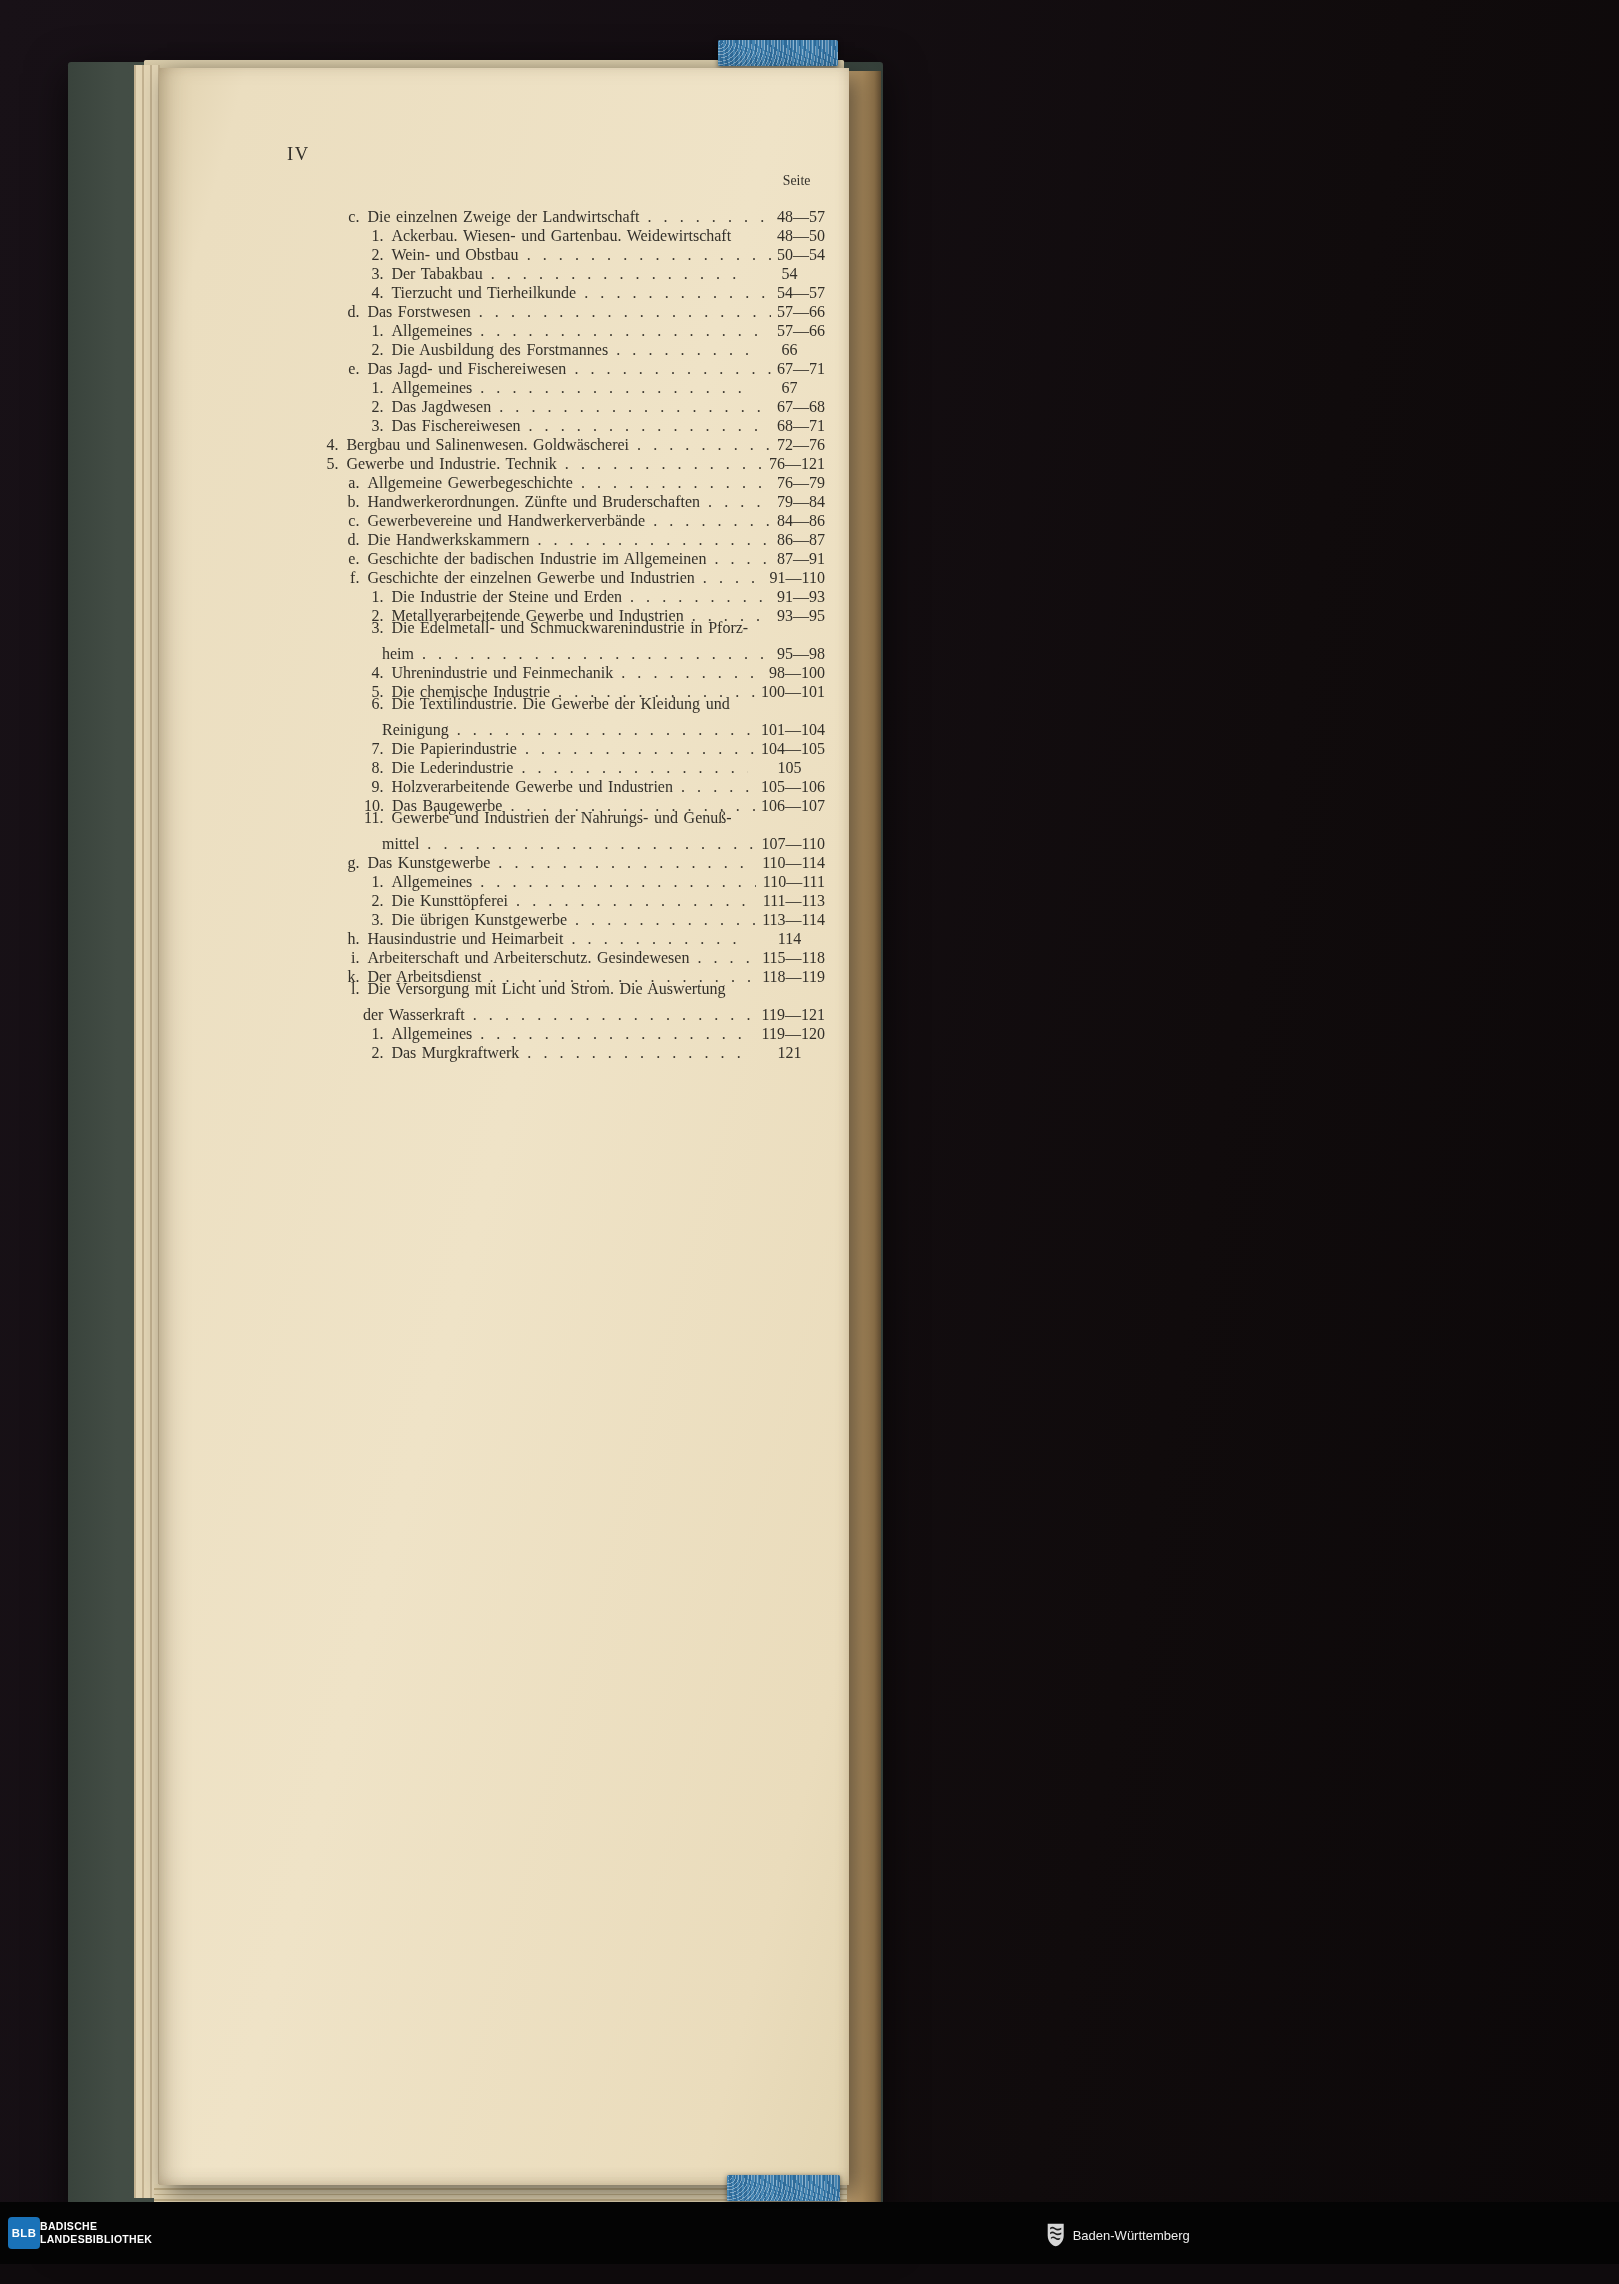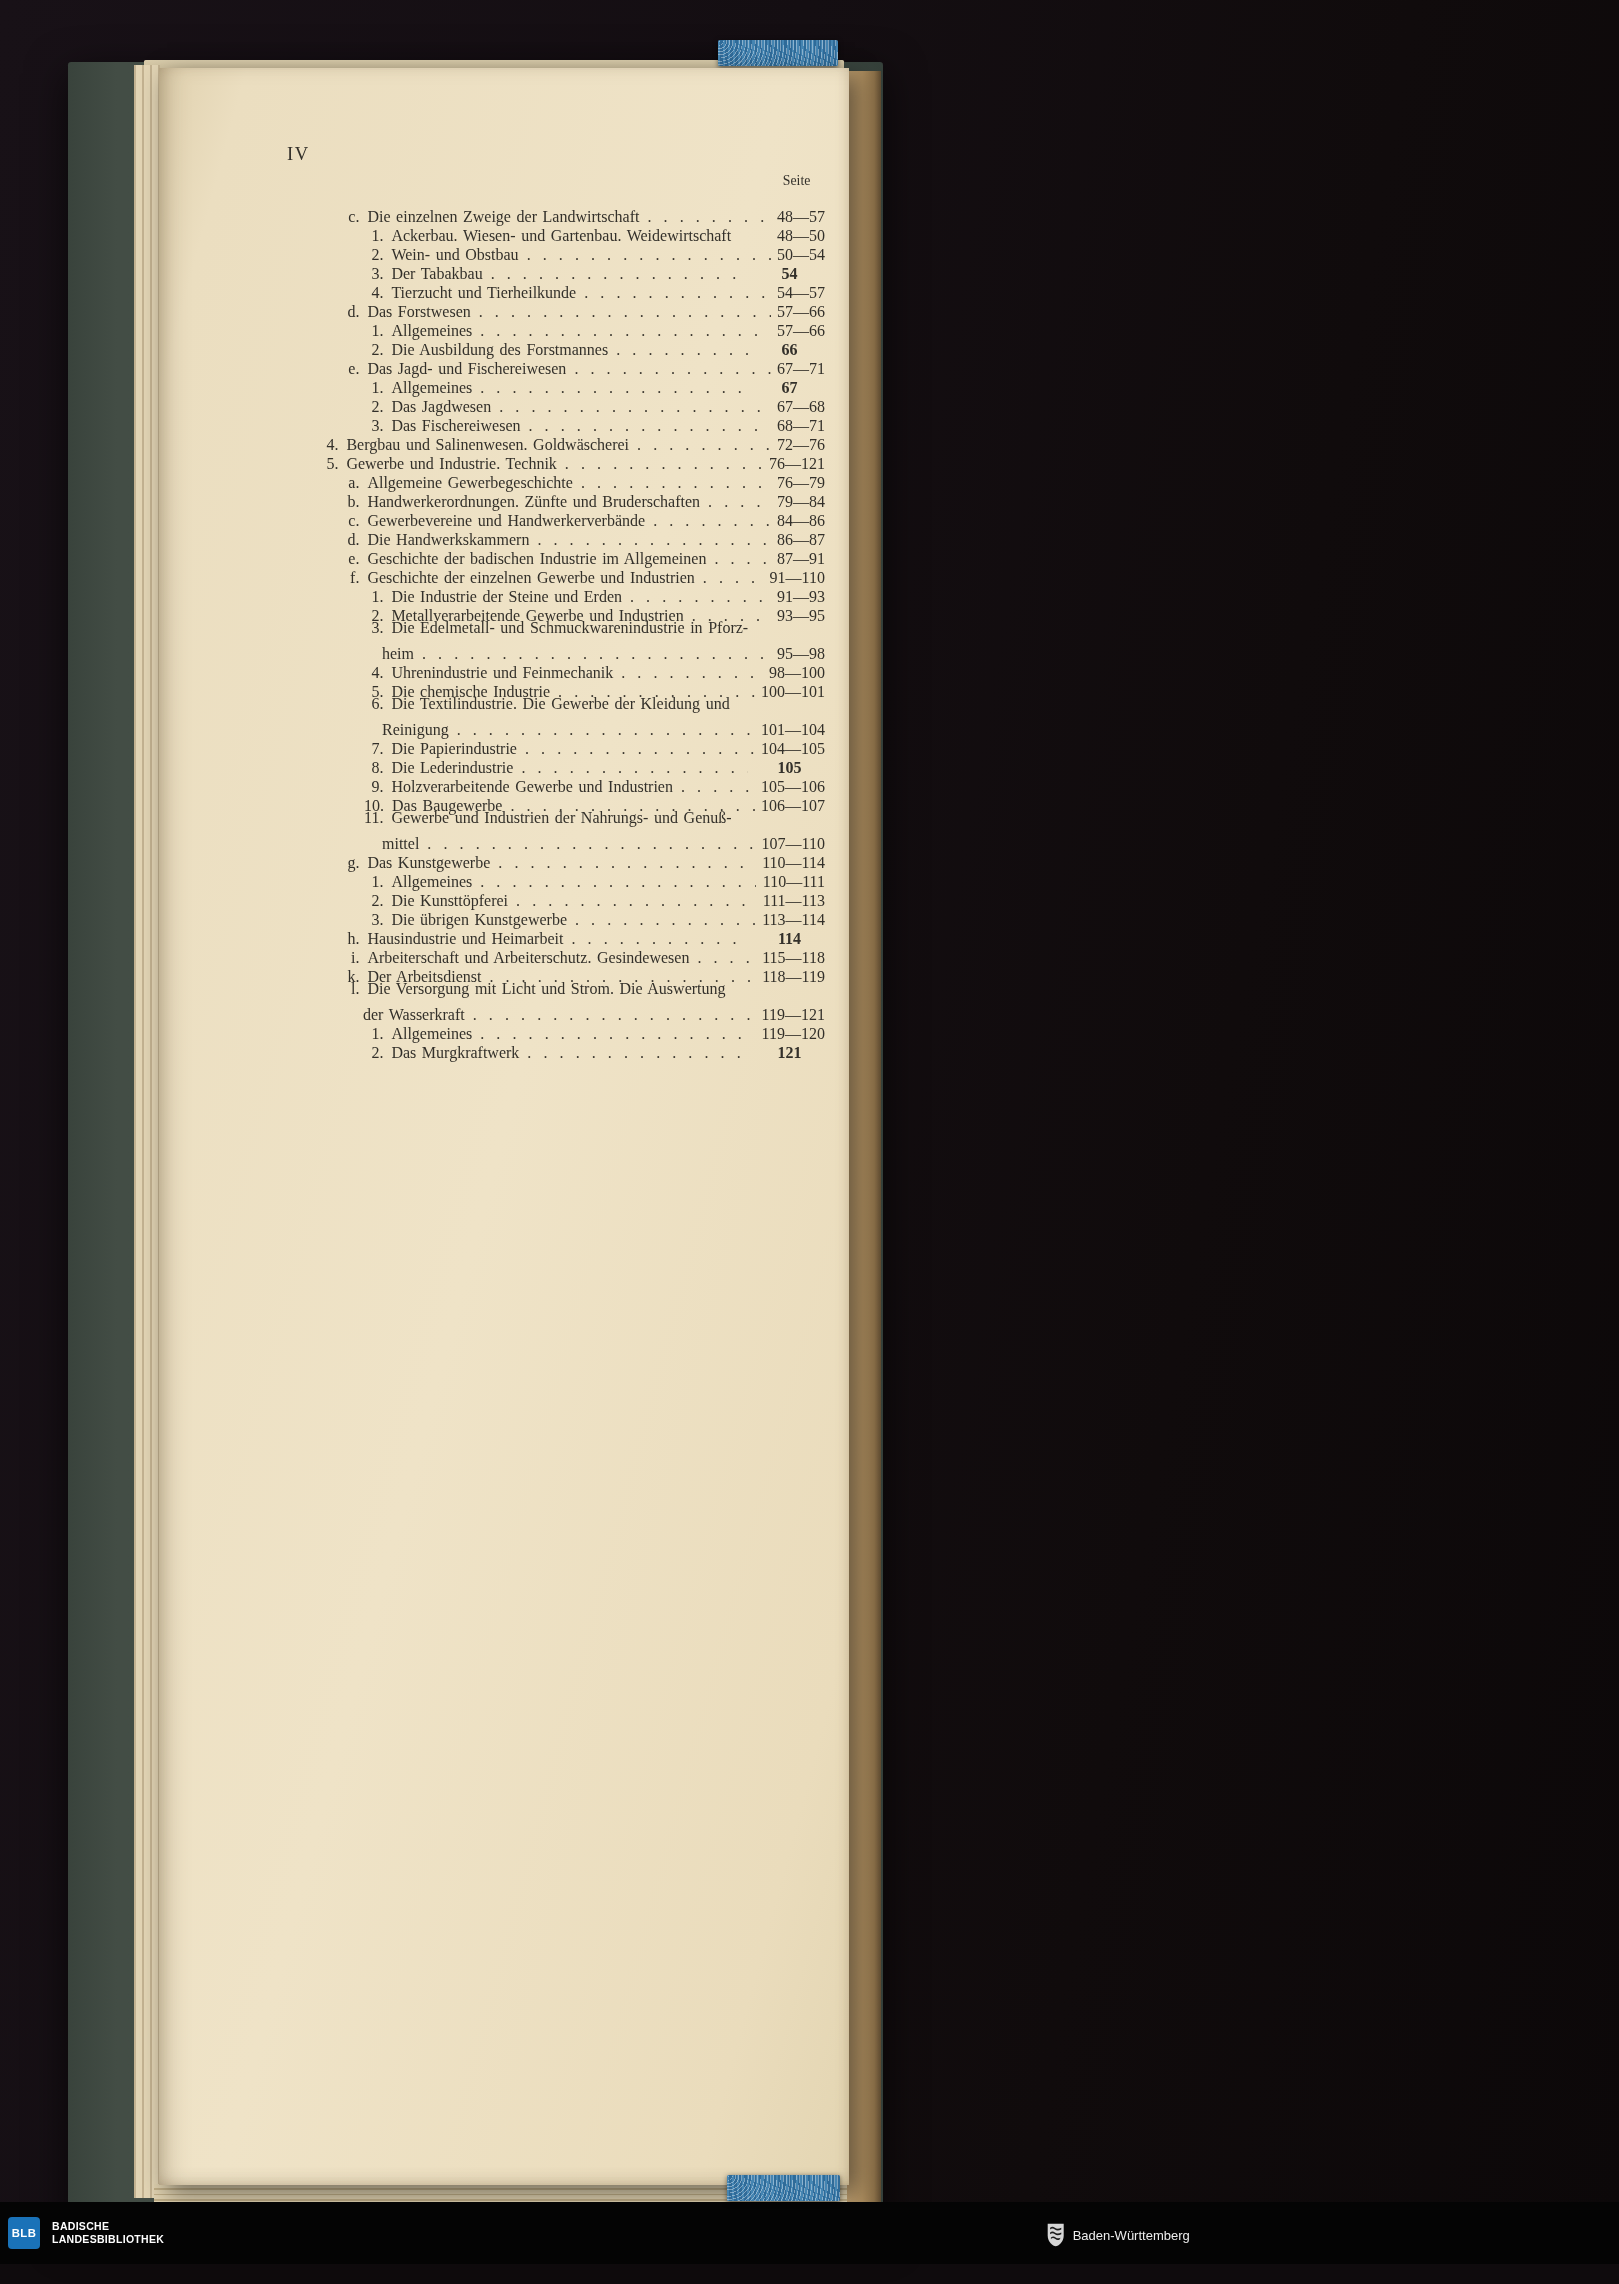--- a/index.html
+++ b/index.html
@@ -78,30 +78,30 @@
   .row.c1{padding-left:44px;}
   .row.c2{padding-left:63px;justify-content:space-between;}
   .num{flex:0 0 19.4px;text-align:right;margin-right:8px;}
   .txt{flex:0 0 auto;}
   .leader{flex:1 1 auto;min-width:0;overflow:hidden;white-space:nowrap;margin:0 3.2px 0 8px;}
   .leader.dots::after{
     content:". . . . . . . . . . . . . . . . . . . . . . . . . . . . . . . . . . . . . . . .";
     word-spacing:6.5px;letter-spacing:0.8px;color:#3b372f;
   }
   .pg{flex:0 0 auto;margin-left:3.2px;text-align:right;margin-top:7px;}
-  .pg.single{flex:0 0 71px;text-align:center;font-weight:bold;}
+  .pg.single{flex:0 0 71px;text-align:center;}
   
   .footer{
     position:absolute;left:0;bottom:0;width:1620px;height:62px;
     background:#040404;
     font-family:"Liberation Sans","DejaVu Sans",sans-serif;color:#ffffff;
   }
   .footer-left{
     position:absolute;left:8px;top:0;height:62px;
-    display:flex;align-items:center;gap:12px;
+    display:flex;align-items:center;gap:0;
   }
   .blb-logo{
     width:32px;height:32px;border-radius:4px;background:#1a72b8;
     display:flex;align-items:center;justify-content:center;
     font-weight:bold;font-size:11.3px;letter-spacing:0.4px;
   }
   .org{font-weight:bold;font-size:10.5px;line-height:13px;letter-spacing:0.3px;}
   .footer-right{
     position:absolute;left:1046px;top:2px;height:62px;
     display:flex;align-items:center;gap:7.3px;

